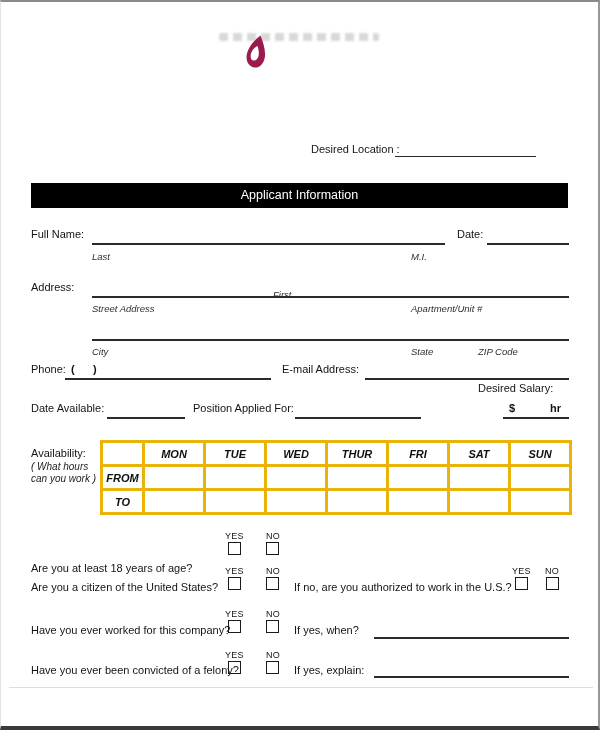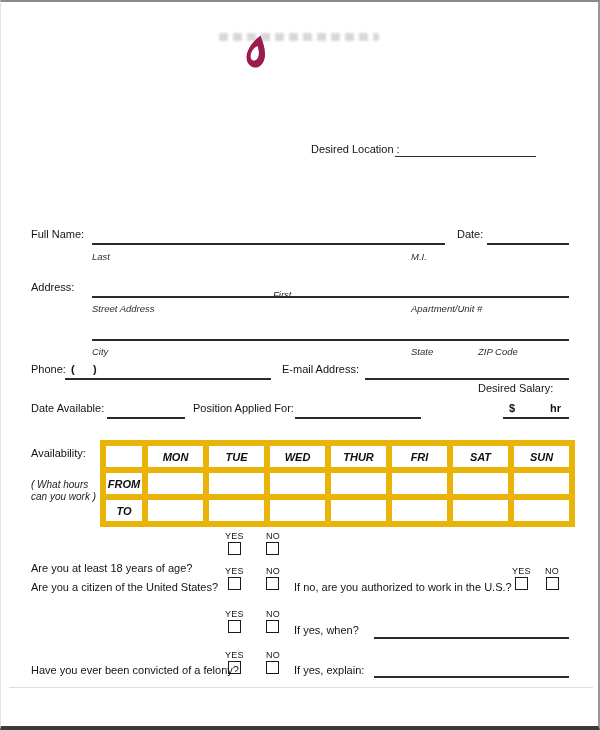--- a/index.html
+++ b/index.html
@@ -18,40 +18,43 @@
          font-size:17.5px;font-weight:400;color:#121212;}
   .wm{position:absolute;height:8px;border-radius:2px;filter:blur(1.2px);opacity:.8;
       background:repeating-linear-gradient(90deg,#cfcfcf 0 9px,transparent 9px 14px);}
   .section-bar{position:absolute;left:30px;top:181px;width:537px;height:25px;background:#000;
       color:#fff;text-align:center;line-height:25px;font-size:12.5px;}
   .bold{font-weight:bold;}
   .cb{position:absolute;width:13px;height:13px;box-sizing:border-box;border:1.5px solid #1a1a1a;background:#fff;}
   .yn{position:absolute;font-size:9px;color:#141414;letter-spacing:.2px;}
   .avail-table{position:absolute;left:99px;top:438px;border-collapse:collapse;table-layout:fixed;
       border:2px solid #000;}
-  .avail-table td{border:6px solid #eab308;height:21px;padding:0;text-align:center;vertical-align:middle;}
+  .avail-table td{border:3px solid #eab308;height:21px;padding:0;text-align:center;vertical-align:middle;}
   .avail-table td.day, .avail-table td.rowlbl{font-size:11px;font-weight:bold;font-style:italic;color:#101010;}
   .sep{position:absolute;left:8px;top:685px;width:584px;border-bottom:1px solid #dedede;height:0;}
-  .note{position:absolute;font-size:10px;font-style:italic;color:#222;white-space:nowrap;margin-top:18px;}
+  .note{position:absolute;font-size:10px;font-style:italic;color:#222;white-space:nowrap;}
 </style>
 </head>
 <body>
 
 <div class="page">
 
   <div class="wm" style="left:218px;top:31px;width:160px;"></div>
   <svg class="abs" style="left:245px;top:33px;" width="20" height="34" viewBox="0 0 20 34">
     <path d="M14.5 0.5 C17 7 19.5 14 19 21 C18.5 28 13.5 33.5 8 32.5 C3 31.6 -0.5 26 0.8 19.5 C2.2 12.5 8 5 14.5 0.5 Z" fill="#9c1b4f"></path>
     <path d="M11.5 11 C12.8 14.5 13.3 18.5 12.3 21.8 C11.4 24.8 8.6 26.3 6.6 25.2 C4.4 24 4 20.5 5.6 17 C7 14 9.3 12 11.5 11 Z" fill="#ffffff"></path>
   </svg>
 
 
   <span class="lbl" style="left:310px;top:141px;">Desired Location :</span>
   <div class="uline thin" style="left:394px;top:154px;width:141px;"></div>
 
+  <div class="section-bar">
+    <span>Applicant Information</span>
+  </div>
 
   <span class="lbl" style="left:30px;top:226px;">Full Name:</span>
   <div class="uline" style="left:91px;top:241px;width:353px;"></div>
   <span class="lbl" style="left:456px;top:226px;">Date:</span>
   <div class="uline" style="left:486px;top:241px;width:82px;"></div>
   <span class="sub" style="left:91px;top:249px;">Last</span>
   <span class="sub" style="left:272px;top:249px;margin-top:38px;">First</span>
   <span class="sub" style="left:410px;top:249px;">M.I.</span>
 
   <span class="lbl" style="left:30px;top:279px;">Address:</span>
@@ -141,20 +144,21 @@
   <span class="lbl" style="left:293px;top:579px;">If no, are you authorized to work in the U.S.?</span>
   <span class="yn" style="left:511px;top:564px;">YES</span>
   <span class="yn" style="left:544px;top:564px;">NO</span>
   <div class="cb" style="left:514px;top:575px;"></div>
   <div class="cb" style="left:545px;top:575px;"></div>
 
   <span class="yn" style="left:224px;top:607px;">YES</span>
   <span class="yn" style="left:265px;top:607px;">NO</span>
   <div class="cb" style="left:227px;top:618px;"></div>
   <div class="cb" style="left:265px;top:618px;"></div>
+  <span class="lbl" style="left:30px;top:622px;">Have you ever worked for this company?</span>
   <span class="lbl" style="left:293px;top:622px;">If yes, when?</span>
   <div class="uline" style="left:373px;top:635px;width:195px;"></div>
 
   <span class="yn" style="left:224px;top:648px;">YES</span>
   <span class="yn" style="left:265px;top:648px;">NO</span>
   <div class="cb" style="left:227px;top:659px;"></div>
   <div class="cb" style="left:265px;top:659px;"></div>
   <span class="lbl" style="left:30px;top:662px;">Have you ever been convicted of a felony?</span>
   <span class="lbl" style="left:293px;top:662px;">If yes, explain:</span>
   <div class="uline" style="left:373px;top:674px;width:195px;"></div>

